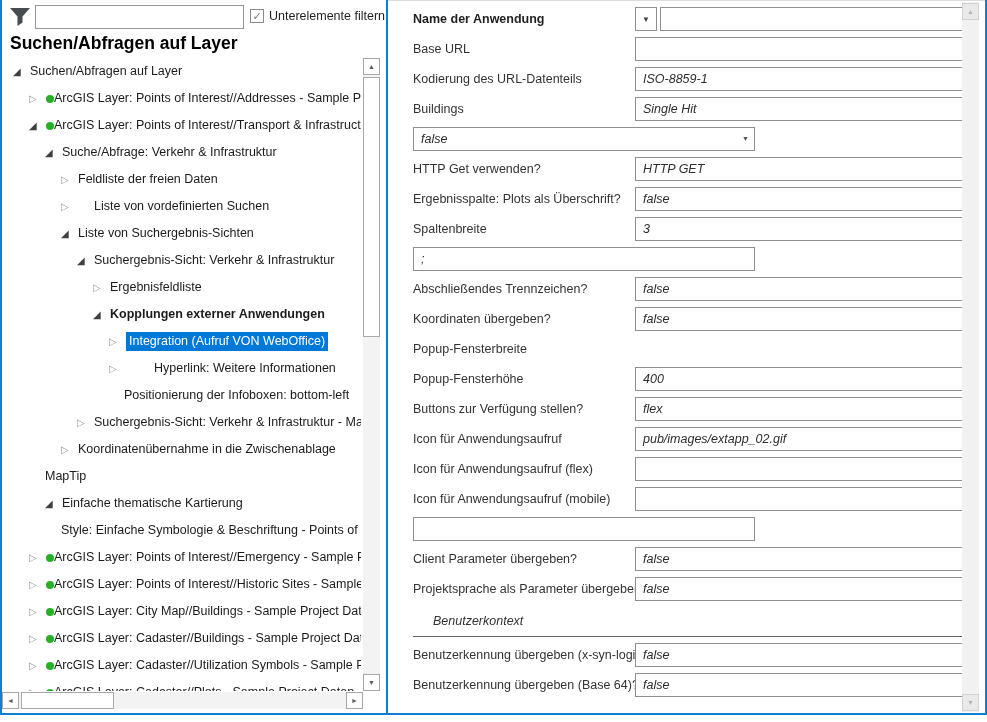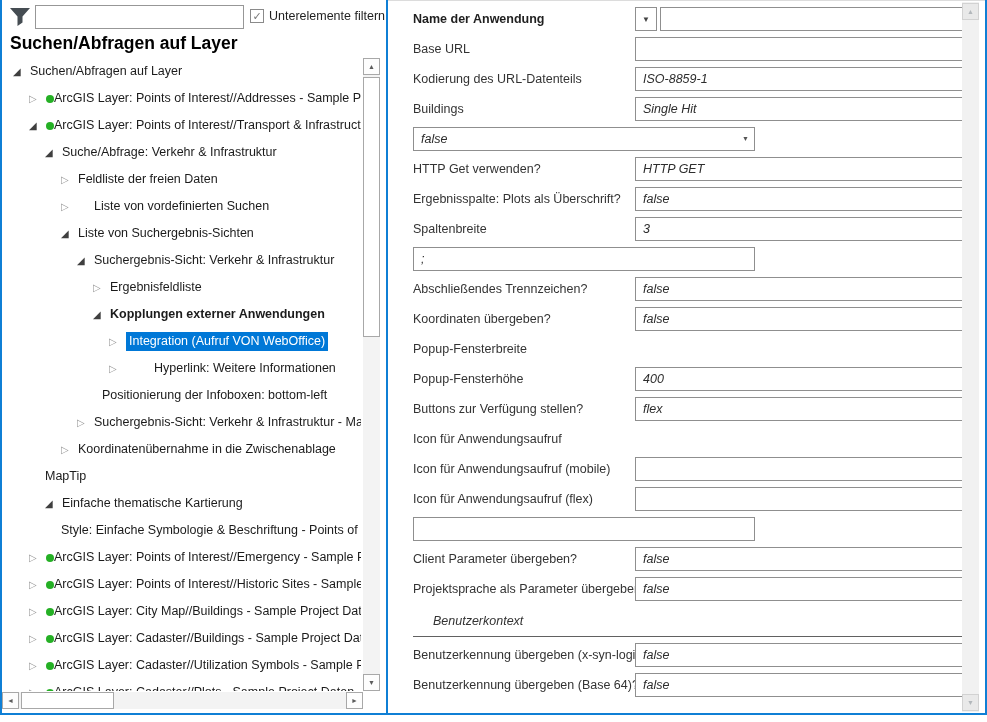--- a/index.html
+++ b/index.html
@@ -127,21 +127,21 @@
         </div>
         <div class="tree-row">
           <span class="exp closed" style="left: 107px;">▷</span>
           <span class="tlabel sel" style="left: 124px;">Integration (Aufruf VON WebOffice)</span>
         </div>
         <div class="tree-row">
           <span class="exp closed" style="left: 107px;">▷</span>
           <span class="tlabel" style="left: 124px; margin-left: 28px;">Hyperlink: Weitere Informationen</span>
         </div>
         <div class="tree-row">
-          <span class="tlabel" style="left: 100px;">Positionierung der Infoboxen: bottom-left</span>
+          <span class="tlabel" style="left: 122px;">Positionierung der Infoboxen: bottom-left</span>
         </div>
         <div class="tree-row">
           <span class="exp closed" style="left: 75px;">▷</span>
           <span class="tlabel" style="left: 92px;">Suchergebnis-Sicht: Verkehr &amp; Infrastruktur - Map</span>
         </div>
         <div class="tree-row">
           <span class="exp closed" style="left: 59px;">▷</span>
           <span class="tlabel" style="left: 76px;">Koordinatenübernahme in die Zwischenablage</span>
         </div>
         <div class="tree-row">
@@ -261,27 +261,28 @@
         <div class="frow">
           <span class="flabel">Popup-Fensterhöhe</span>
           <div class="ctl inputbox wfull"><span>400</span></div>
         </div>
         <div class="frow">
           <span class="flabel">Buttons zur Verfügung stellen?</span>
           <div class="ctl wfull"><span>flex</span><span class="arrow">▼</span></div>
         </div>
         <div class="frow">
           <span class="flabel">Icon für Anwendungsaufruf</span>
+          <div class="ctl inputbox wfull"><span>pub/images/extapp_02.gif</span></div>
+        </div>
+        <div class="frow">
+          <span class="flabel">Icon für Anwendungsaufruf (flex)</span>
+          <div class="ctl inputbox wfull"><span></span></div>
         </div>
         <div class="frow">
           <span class="flabel">Icon für Anwendungsaufruf (mobile)</span>
-          <div class="ctl inputbox wfull"><span></span></div>
-        </div>
-        <div class="frow">
-          <span class="flabel">Icon für Anwendungsaufruf (flex)</span>
           <div class="ctl inputbox wfull"><span></span></div>
         </div>
         <div class="frow">
           <div class="ctl inputbox wfull"><span></span></div>
         </div>
         <div class="frow">
           <span class="flabel">Client Parameter übergeben?</span>
           <div class="ctl wfull"><span>false</span><span class="arrow">▼</span></div>
         </div>
         <div class="frow">

